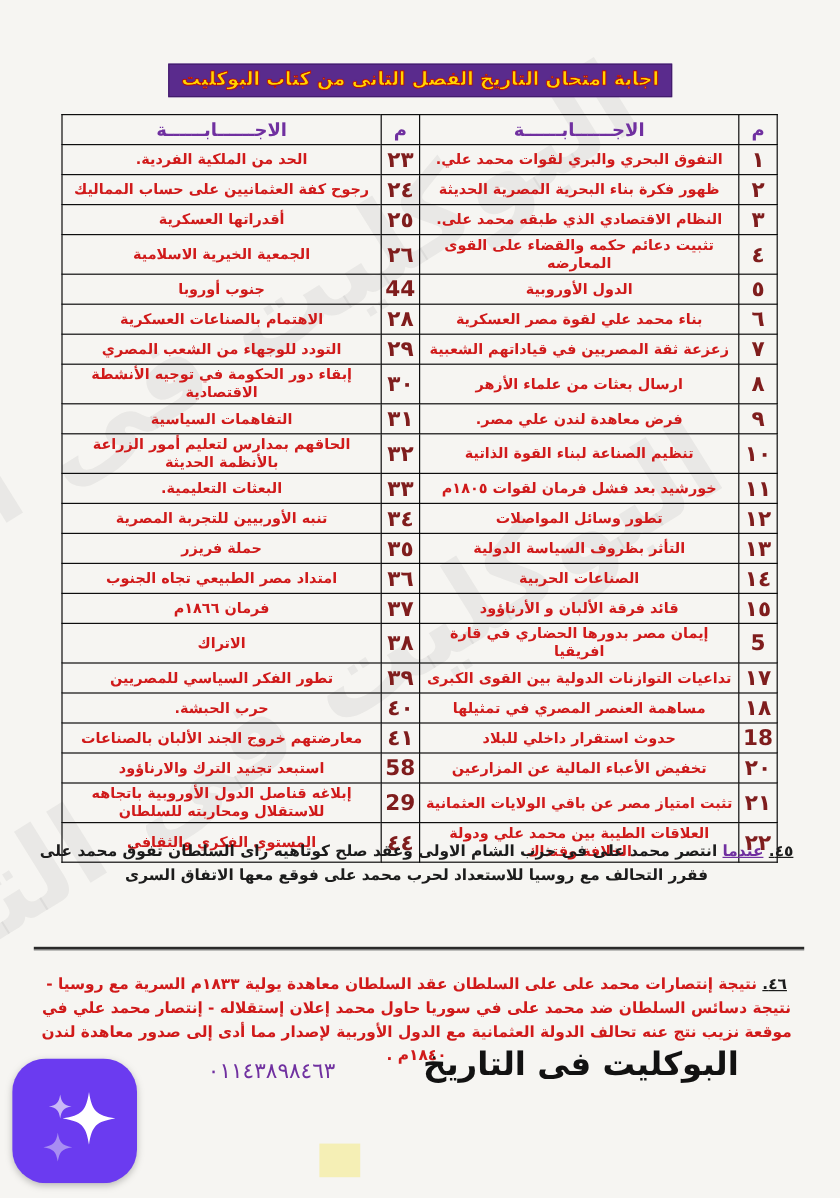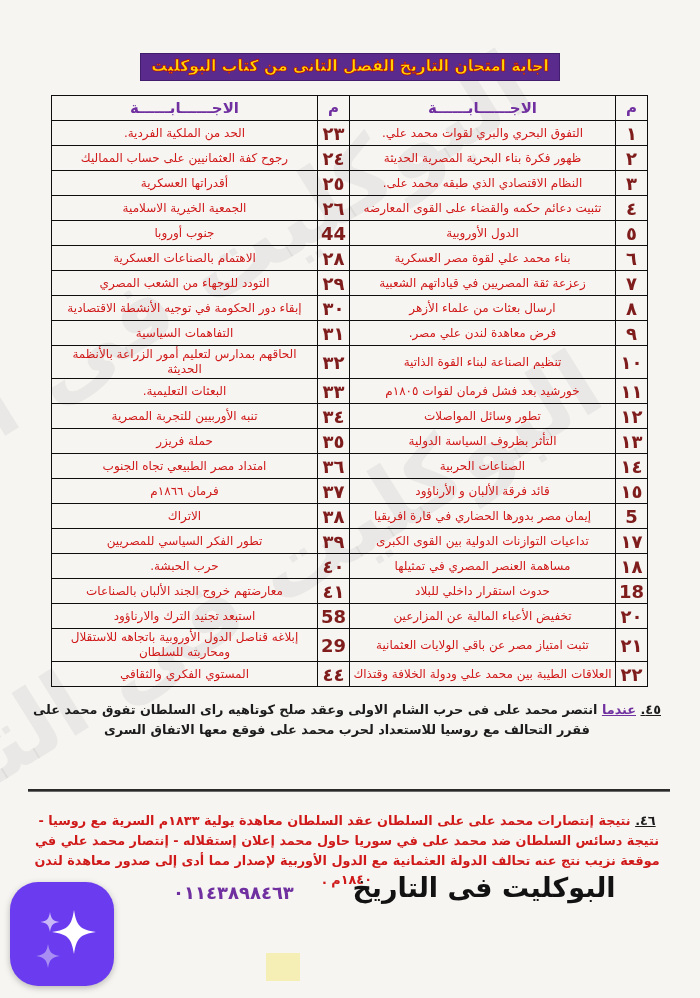--- a/index.html
+++ b/index.html
@@ -42,21 +42,21 @@
   table.answers th, table.answers td {
     border:1.8px solid #0e0e0e;
     padding:1px 3px;
     text-align:center;
     vertical-align:middle;
   }
   table.answers tr { height:25px; }
   th.h-ans { color:#7030a0; font-size:15px; font-weight:bold; width:266px; }
   th.h-num { color:#7030a0; font-size:15px; font-weight:bold; width:32px; }
   td.c-num { color:#7f1d1d; font-weight:bold; font-size:18px; width:32px; }
-  td.c-ans { color:#d01a1a; font-weight:normal; font-size:12px; width:266px; line-height:1.25;margin-top:12px; }
+  td.c-ans { color:#d01a1a; font-weight:bold; font-size:12px; width:266px; line-height:1.25;margin-top:12px; }
 
   
   .note { position:absolute; right:28px; left:22px; text-align:center; font-weight:bold; font-size:12.8px; line-height:1.55; }
   .note-45 { top:700px; color:#1c1c1c; }
   .note-45b { top:747px; color:#7030a0; }
   .note-num { color:#1c1c1c; text-decoration:underline; }
   .note-lead { color:#7030a0; text-decoration:underline; }
   .note-45b .note-lead { color:#5c2a86; }
   .sep {
     position:absolute; top:789px; right:30px; left:28px; height:3px;
@@ -65,21 +65,21 @@
   .note-46 { top:811px; color:#d01a1a; }
 
   
   .brand {
     position:absolute; top:872px; left:350px; width:268px;
     text-align:center; color:#121212;
     font-size:27px; font-weight:900; letter-spacing:-0.5px;
   }
   .phone {
     position:absolute; top:882px; left:173px;
-    color:#7030a0; font-size:18px; font-weight:bold;
+    color:#7030a0; font-size:18px; font-weight:normal;
     direction:ltr; unicode-bidi:isolate;
   }
   .logo {
     position:absolute; top:882px; left:10px; width:104px; height:104px;
     filter:drop-shadow(0 2px 3px rgba(0,0,0,0.25));
   }
   .yellow-spot {
     position:absolute; top:953px; left:266px; width:34px; height:28px;
     background:#f4edaa; opacity:0.85;
   }

